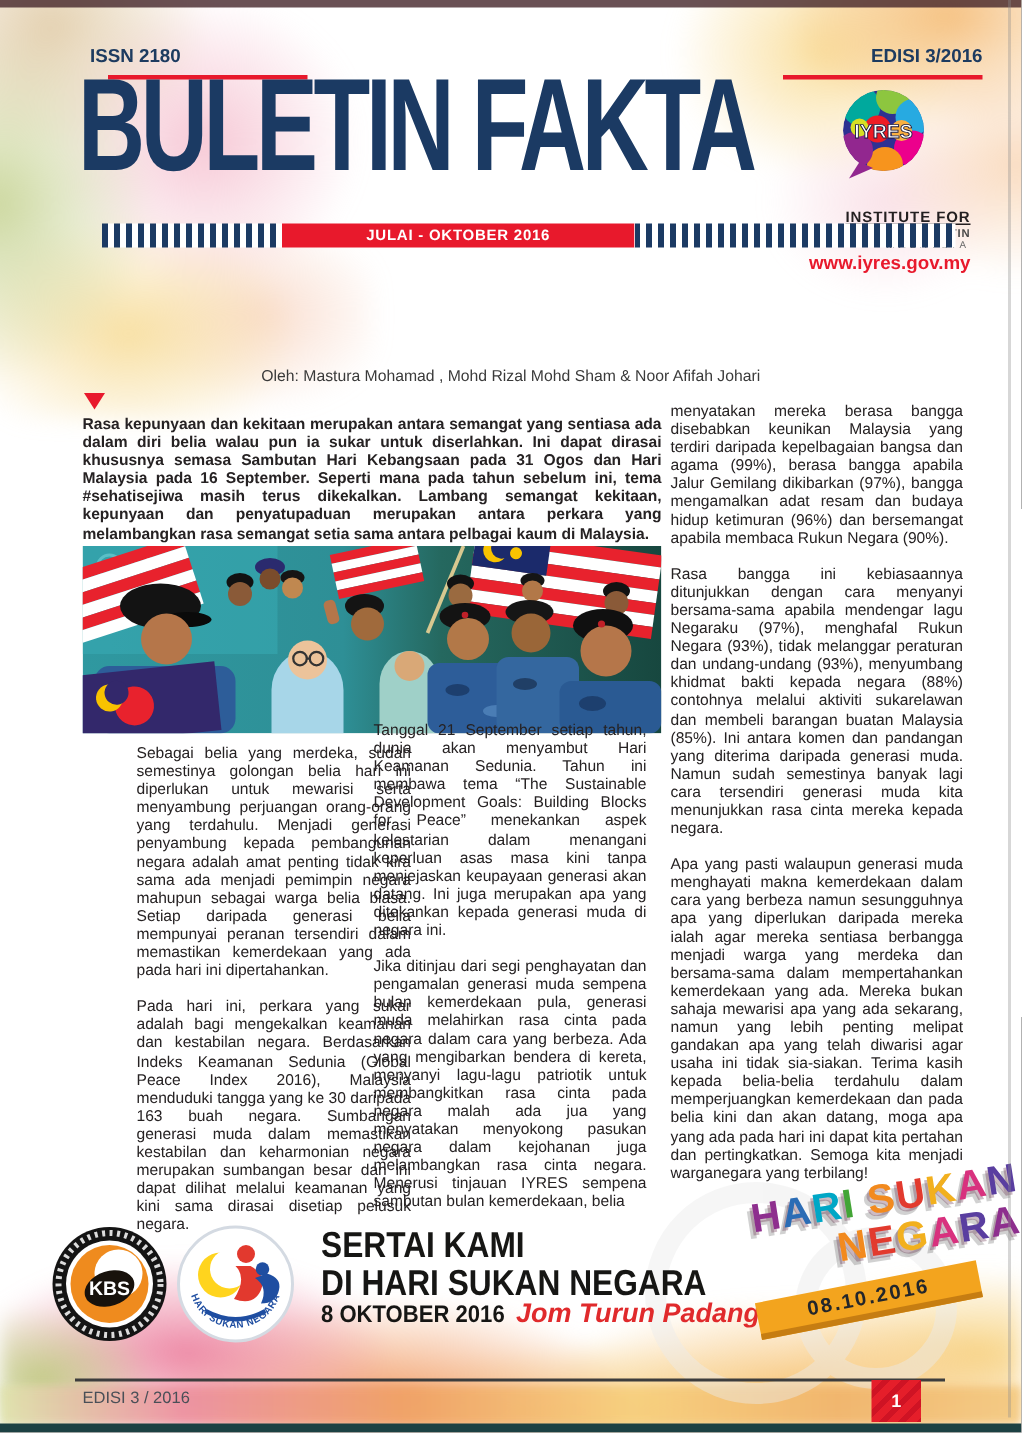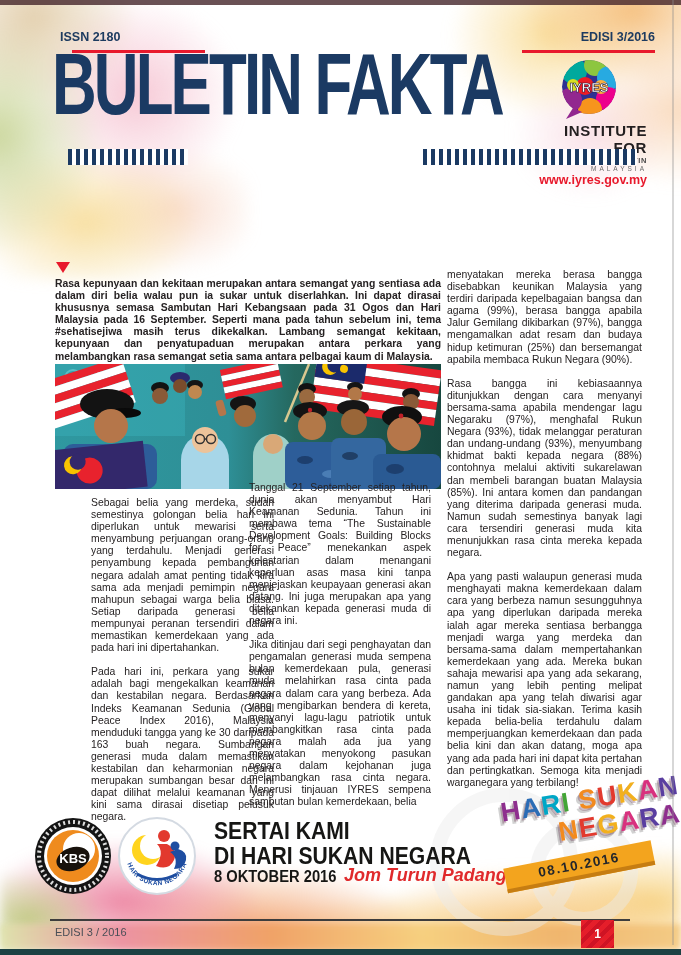--- a/index.html
+++ b/index.html
@@ -40,21 +40,21 @@
   .edisi-line{position:absolute;right:26px;top:50px;width:133px;height:2.5px;background:#e8192c;z-index:2;}
   .inst-box{position:absolute;left:213px;top:0;width:267px;height:58px;background:#e8192c;z-index:3;
     display:flex;align-items:flex-end;justify-content:center;padding:0 6px 12px 6px;box-sizing:border-box;}
   .inst-box span{color:#fff;font-size:9px;font-weight:bold;white-space:nowrap;letter-spacing:.1px;}
   .masthead{position:absolute;left:52px;top:40px;margin:0;z-index:2;color:#1b3a63;
     font-size:86px;line-height:86px;font-weight:800;letter-spacing:-4px;white-space:nowrap;
     transform:scale(.72,1.02);transform-origin:left top;}
   
   .logo-block{position:absolute;left:531px;top:58px;width:116px;z-index:2;text-align:right;}
   .logo-block svg{display:block;margin:0 auto;}
-  .logo-l1{font-size:15px;font-weight:bold;color:#231f20;letter-spacing:.6px;margin-top:2px;}
+  .logo-l1{font-size:10px;font-weight:bold;color:#231f20;letter-spacing:.6px;margin-top:20px;text-decoration:underline;}
   .logo-l2{font-size:7.5px;font-weight:bold;color:#4a4a4a;letter-spacing:.6px;}
   .logo-l3{font-size:6.5px;color:#6a6a6a;letter-spacing:3px;}
   .logo-web{font-size:12.5px;font-weight:bold;color:#e8192c;margin-top:1px;}
   
   .ribbon-stripes{position:absolute;top:149px;height:16px;z-index:2;
     background:repeating-linear-gradient(90deg,#1b3a63 0 4px,#ffffff 4px 8px);}
   .rs-left{left:68px;width:120px;}
   .rs-right{left:423px;width:214px;}
   .ribbon-red{position:absolute;left:188px;top:149px;width:235px;height:16px;background:#e8192c;z-index:2;
     display:flex;align-items:center;justify-content:center;color:#fff;font-size:10px;font-weight:bold;letter-spacing:.5px;}
@@ -143,22 +143,24 @@
       <path d="M14 50 L7 61 L23 54 Z" fill="#92278f"></path>
       <text x="30" y="34" text-anchor="middle" font-size="13" font-weight="bold" fill="#ffffff" stroke="#16163a" stroke-width="0.6" font-family="Liberation Sans, sans-serif">IYRES</text>
     </svg>
     <div class="logo-l1">INSTITUTE FOR</div>
     <div class="logo-l2">YOUTH BULETIN</div>
     <div class="logo-l3">MALAYSIA</div>
     <div class="logo-web">www.iyres.gov.my</div>
   </div>
 
   <div class="ribbon-stripes rs-left"></div>
+  <div class="ribbon-red">JULAI - OKTOBER 2016</div>
   <div class="ribbon-stripes rs-right"></div>
 
+  <div class="byline">Oleh: Mastura Mohamad , Mohd Rizal Mohd Sham &amp; Noor Afifah Johari</div>
   <div class="red-triangle"></div>
 
   <div class="bodycopy intro">
     <p>Rasa kepunyaan dan kekitaan merupakan antara semangat yang sentiasa ada dalam diri belia walau pun ia sukar untuk diserlahkan. Ini dapat dirasai khususnya semasa Sambutan Hari Kebangsaan pada 31 Ogos dan Hari Malaysia pada 16 September. Seperti mana pada tahun sebelum ini, tema #sehatisejiwa masih terus dikekalkan. Lambang semangat kekitaan, kepunyaan dan penyatupaduan merupakan antara perkara yang melambangkan rasa semangat setia sama antara pelbagai kaum di Malaysia.</p>
   </div>
 
   <div class="photo">
     <svg width="386" height="125" viewBox="0 0 386 125">
       <defs>
         <linearGradient id="pg" x1="0" y1="0" x2="1" y2="0">
@@ -264,21 +266,21 @@
 
   <div class="bodycopy col1">
     <p>Sebagai belia yang merdeka, sudah semestinya golongan belia hari ini diperlukan untuk mewarisi serta menyambung perjuangan orang-orang yang terdahulu. Menjadi generasi penyambung kepada pembangunan negara adalah amat penting tidak kira sama ada menjadi pemimpin negara mahupun sebagai warga belia biasa. Setiap daripada generasi belia mempunyai peranan tersendiri dalam memastikan kemerdekaan yang ada pada hari ini dipertahankan.</p>
     <p>Pada hari ini, perkara yang sukar adalah bagi mengekalkan keamanan dan kestabilan negara. Berdasarkan Indeks Keamanan Sedunia (Global Peace Index 2016), Malaysia menduduki tangga yang ke 30 daripada 163 buah negara. Sumbangan generasi muda dalam memastikan kestabilan dan keharmonian negara merupakan sumbangan besar dan ini dapat dilihat melalui keamanan yang kini sama dirasai disetiap pelusuk negara.</p>
   </div>
   <div class="bodycopy col2">
     <p>Tanggal 21 September setiap tahun, dunia akan menyambut Hari Keamanan Sedunia. Tahun ini membawa tema “The Sustainable Development Goals: Building Blocks for Peace” menekankan aspek kelestarian dalam menangani keperluan asas masa kini tanpa menjejaskan keupayaan generasi akan datang. Ini juga merupakan apa yang ditekankan kepada generasi muda di negara ini.</p>
     <p>Jika ditinjau dari segi penghayatan dan pengamalan generasi muda sempena bulan kemerdekaan pula, generasi muda melahirkan rasa cinta pada negara dalam cara yang berbeza. Ada yang mengibarkan bendera di kereta, menyanyi lagu-lagu patriotik untuk membangkitkan rasa cinta pada negara malah ada jua yang menyatakan menyokong pasukan negara dalam kejohanan juga melambangkan rasa cinta negara. Menerusi tinjauan IYRES sempena sambutan bulan kemerdekaan, belia</p>
   </div>
   <div class="bodycopy col3">
-    <p>menyatakan mereka berasa bangga disebabkan keunikan Malaysia yang terdiri daripada kepelbagaian bangsa dan agama (99%), berasa bangga apabila Jalur Gemilang dikibarkan (97%), bangga mengamalkan adat resam dan budaya hidup ketimuran (25%) dan bersemangat apabila membaca Rukun Negara (90%).</p>
+    <p>menyatakan mereka berasa bangga disebabkan keunikan Malaysia yang terdiri daripada kepelbagaian bangsa dan agama (99%), berasa bangga apabila Jalur Gemilang dikibarkan (97%), bangga mengamalkan adat resam dan budaya hidup ketimuran (96%) dan bersemangat apabila membaca Rukun Negara (90%).</p>
     <p>Rasa bangga ini kebiasaannya ditunjukkan dengan cara menyanyi bersama-sama apabila mendengar lagu Negaraku (97%), menghafal Rukun Negara (93%), tidak melanggar peraturan dan undang-undang (93%), menyumbang khidmat bakti kepada negara (88%) contohnya melalui aktiviti sukarelawan dan membeli barangan buatan Malaysia (85%). Ini antara komen dan pandangan yang diterima daripada generasi muda. Namun sudah semestinya banyak lagi cara tersendiri generasi muda kita menunjukkan rasa cinta mereka kepada negara.</p>
     <p>Apa yang pasti walaupun generasi muda menghayati makna kemerdekaan dalam cara yang berbeza namun sesungguhnya apa yang diperlukan daripada mereka ialah agar mereka sentiasa berbangga menjadi warga yang merdeka dan bersama-sama dalam mempertahankan kemerdekaan yang ada. Mereka bukan sahaja mewarisi apa yang ada sekarang, namun yang lebih penting melipat gandakan apa yang telah diwarisi agar usaha ini tidak sia-siakan. Terima kasih kepada belia-belia terdahulu dalam memperjuangkan kemerdekaan dan pada belia kini dan akan datang, moga apa yang ada pada hari ini dapat kita pertahan dan pertingkatkan. Semoga kita menjadi warganegara yang terbilang!</p>
   </div>
 
   <div class="promo-watermark">
     <div class="ring" style="left:10px;top:0;width:120px;height:120px;"></div>
     <div class="ring" style="left:110px;top:30px;width:80px;height:80px;"></div>
   </div>
 
   <svg class="kbs-logo" width="80" height="80" viewBox="0 0 80 80">

